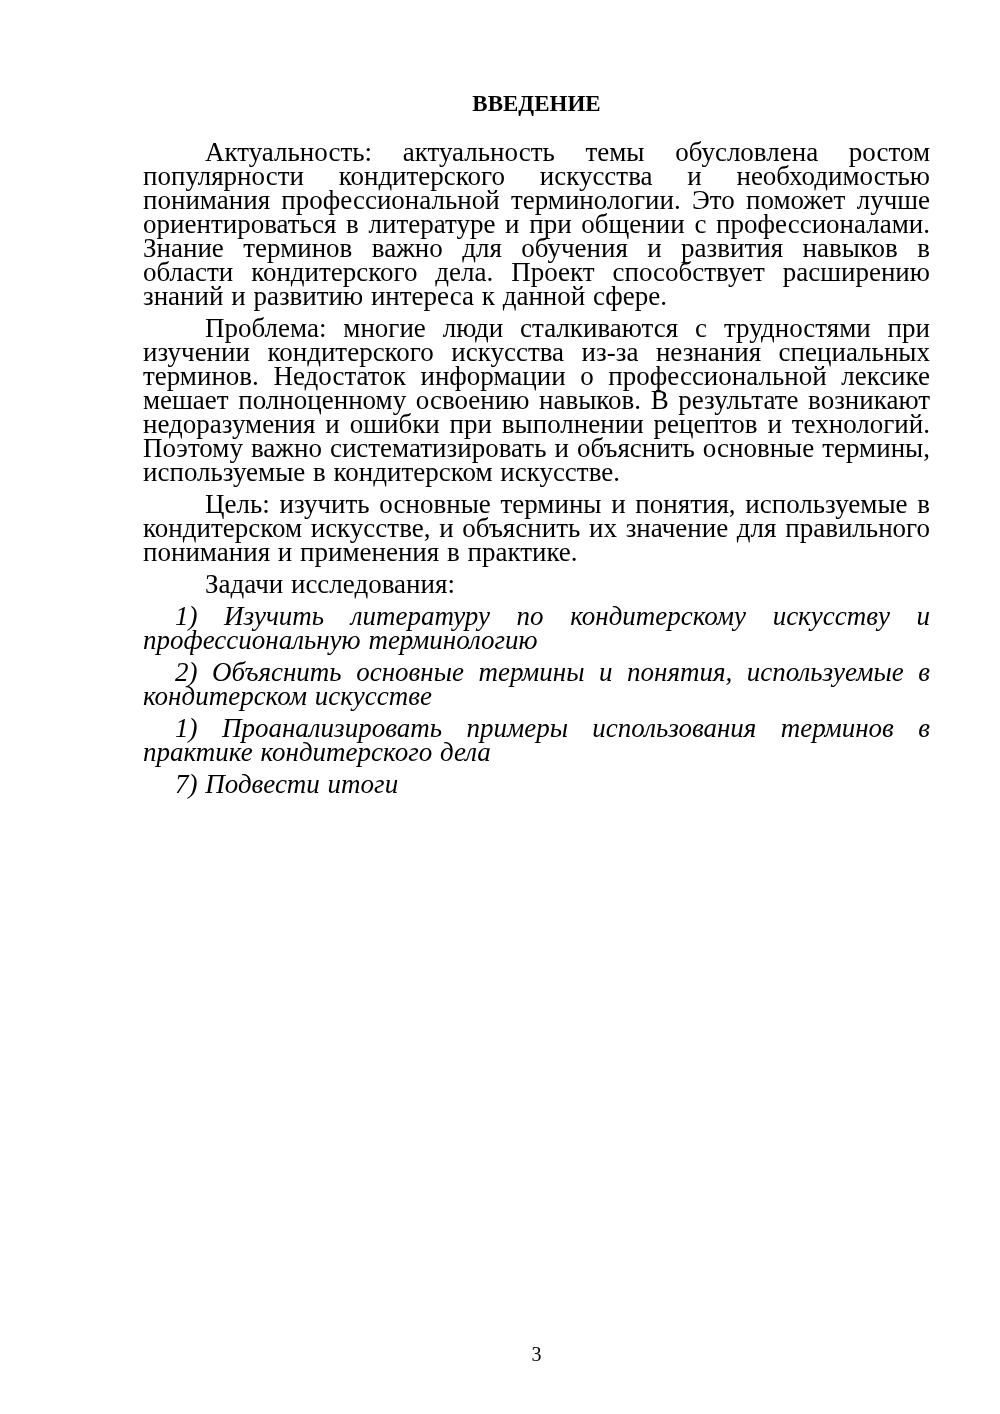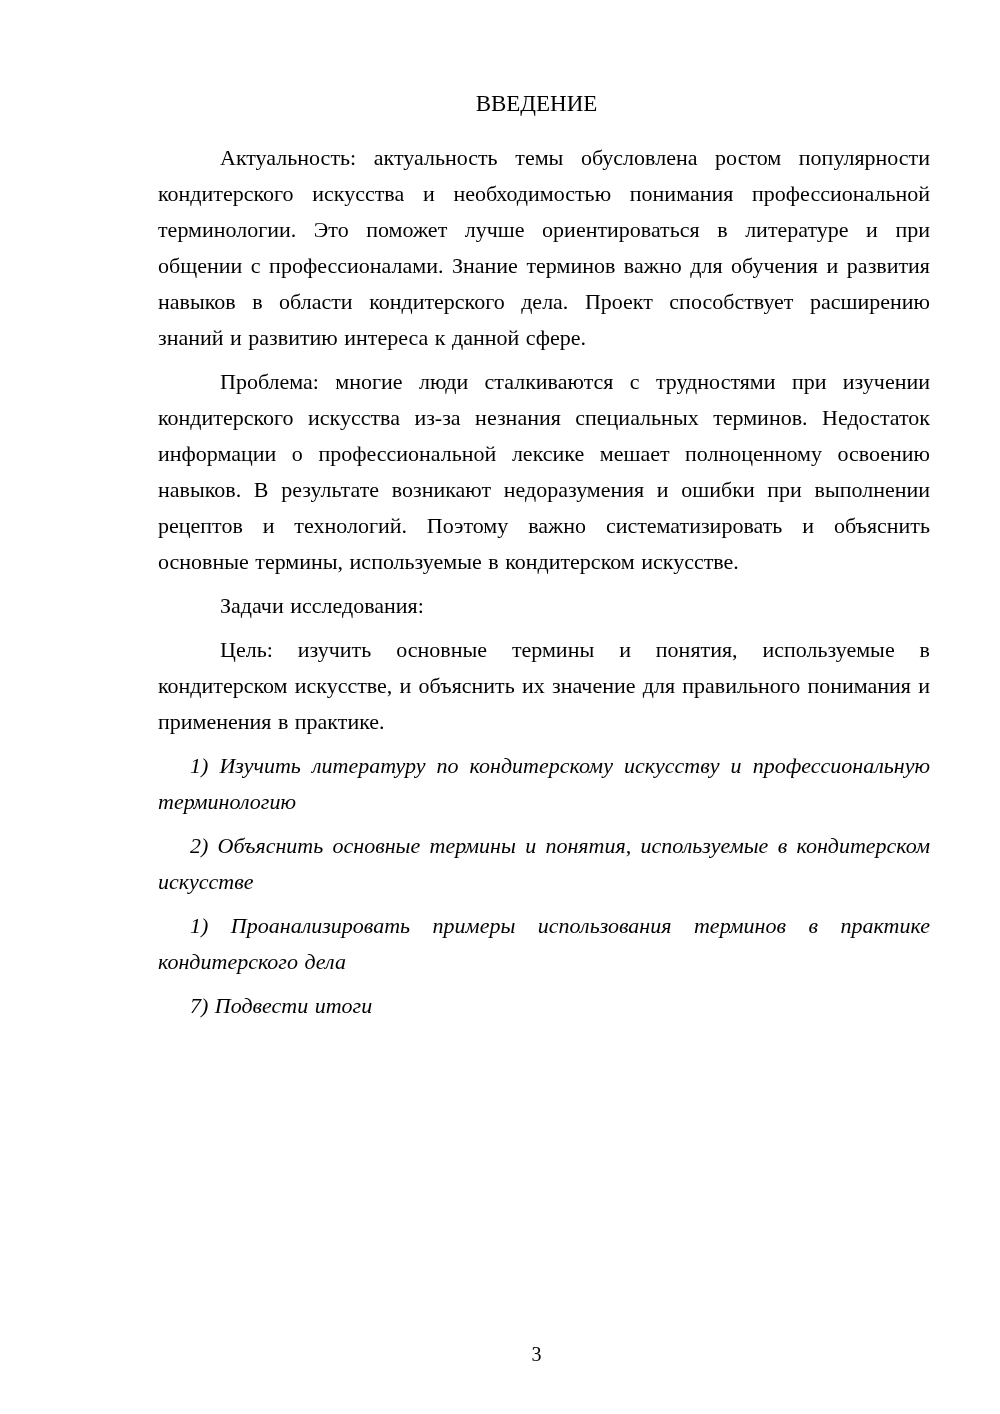--- a/index.html
+++ b/index.html
@@ -14,30 +14,30 @@
     margin: 0 auto;
     background: #ffffff;
     box-sizing: border-box;
     padding: 90px 70px 0 143px;
     font-family: "Liberation Serif", "DejaVu Serif", serif;
     color: #000000;
   }
   .doc-title {
     font-size: 23px;
     line-height: 28px;
-    font-weight: normal;
+    font-weight: bold;
     text-align: center;
     margin: 0 0 22px 0;
   }
   .para {
-    font-size: 22px;
-    line-height: 36px;
+    font-size: 27px;
+    line-height: 24px;
     text-align: justify;
     text-indent: 62px;
-    margin: 0 0 8px 15px;
+    margin: 0 0 8px 0;
     word-spacing: 1px;
   }
   .para.task {
     text-indent: 32px;
     font-style: italic;
   }
   .page-number {
     position: absolute;
     bottom: 48px;
     left: 143px;
@@ -51,23 +51,23 @@
 <body>
 
 <div class="page">
 
   <h1 class="doc-title">ВВЕДЕНИЕ</h1>
 
   <p class="para">Актуальность: актуальность темы обусловлена ростом популярности кондитерского искусства и необходимостью понимания профессиональной терминологии. Это поможет лучше ориентироваться в литературе и при общении с профессионалами. Знание терминов важно для обучения и развития навыков в области кондитерского дела. Проект способствует расширению знаний и развитию интереса к данной сфере.</p>
 
   <p class="para">Проблема: многие люди сталкиваются с трудностями при изучении кондитерского искусства из-за незнания специальных терминов. Недостаток информации о профессиональной лексике мешает полноценному освоению навыков. В результате возникают недоразумения и ошибки при выполнении рецептов и технологий. Поэтому важно систематизировать и объяснить основные термины, используемые в кондитерском искусстве.</p>
 
+  <p class="para">Цель: изучить основные термины и понятия, используемые в кондитерском искусстве, и объяснить их значение для правильного понимания и применения в практике.</p>
+
   <p class="para">Задачи исследования:</p>
-
-  <p class="para">Цель: изучить основные термины и понятия, используемые в кондитерском искусстве, и объяснить их значение для правильного понимания и применения в практике.</p>
 
   <p class="para task">1) Изучить литературу по кондитерскому искусству и профессиональную терминологию</p>
 
   <p class="para task">2) Объяснить основные термины и понятия, используемые в кондитерском искусстве</p>
 
   <p class="para task">1) Проанализировать примеры использования терминов в практике кондитерского дела</p>
 
 
   <p class="para task">7) Подвести итоги</p>
 

